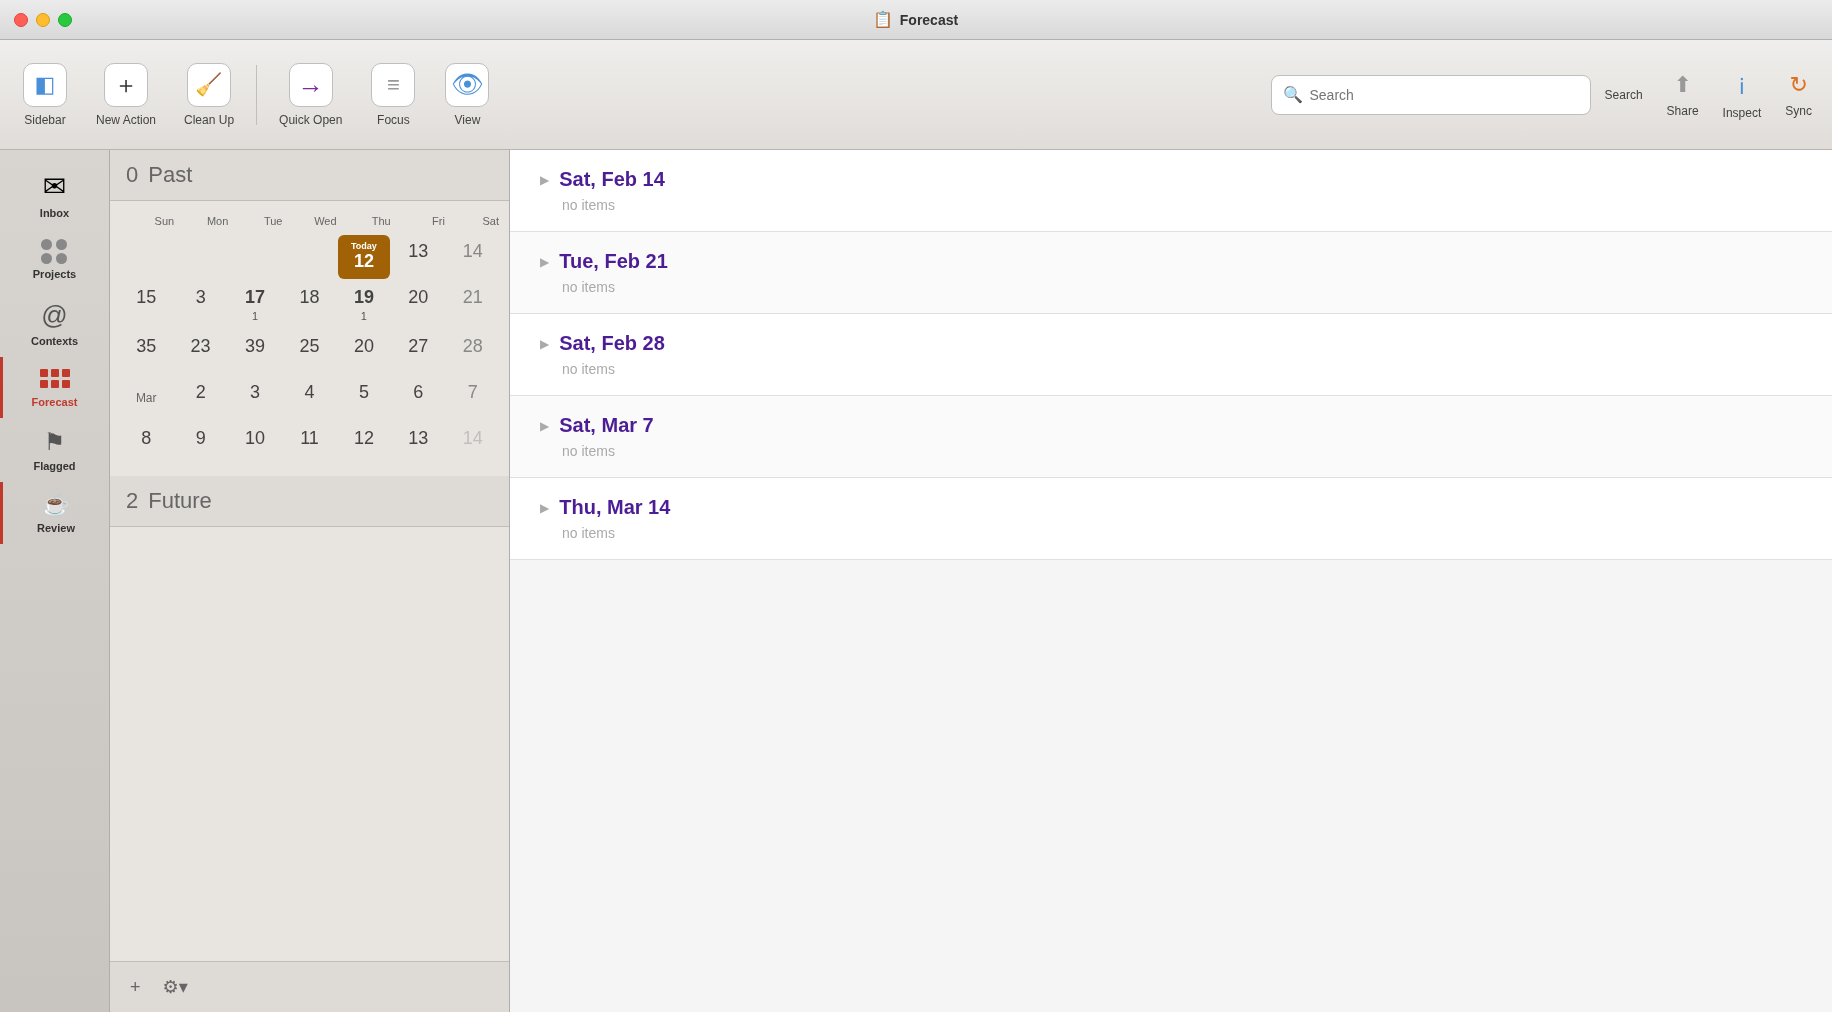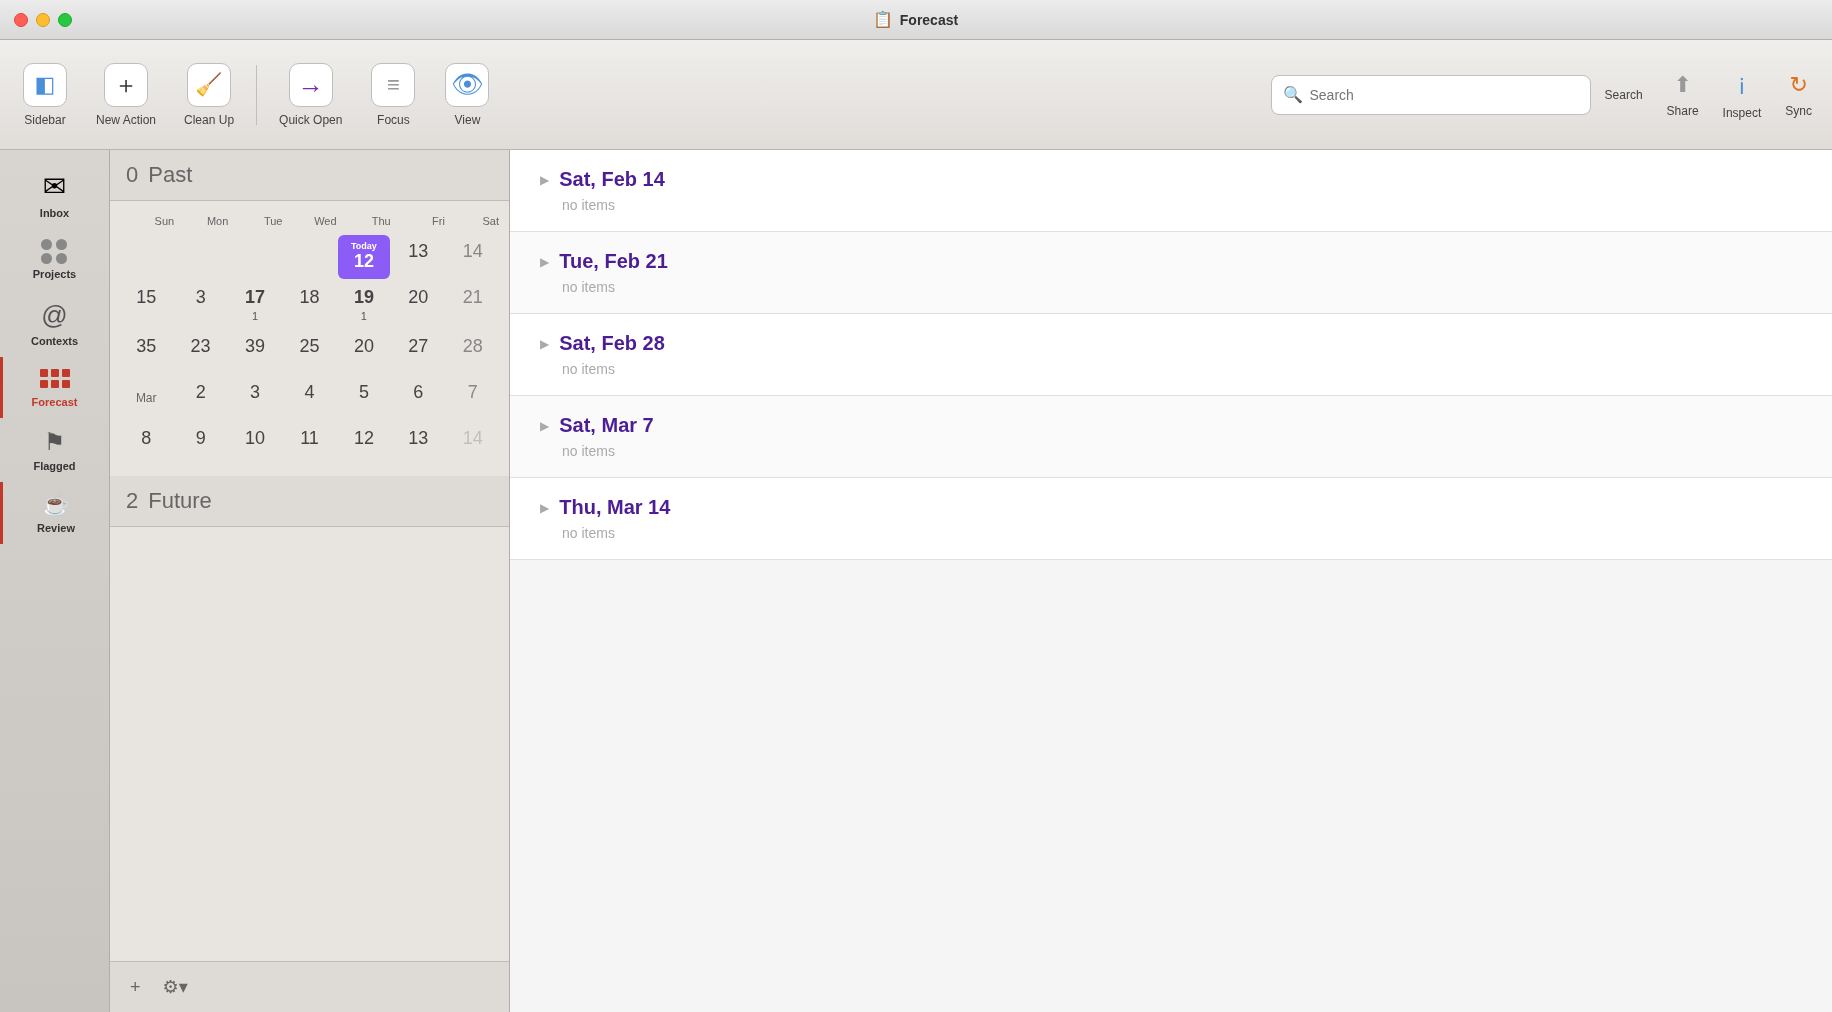--- a/index.html
+++ b/index.html
@@ -170,21 +170,21 @@
       display: grid; grid-template-columns: repeat(7, 1fr);
       gap: 2px;
     }
     .cal-day {
       text-align: center; font-size: 13px; color: #444;
       padding: 6px 2px; min-height: 44px;
       display: flex; flex-direction: column; align-items: center;
       justify-content: flex-start; cursor: pointer; border-radius: 4px;
     }
     .cal-day.today-cell {
-      background: #8b5cf6;
+      background: #a16207;
       border-radius: 6px; color: white;
     }
     .cal-day.today-cell .day-label { color: white; font-weight: bold; }
     .cal-day .today-label { font-size: 9px; font-weight: 600; }
     .cal-day .day-label { font-size: 18px; font-weight: 300; }
     .cal-day.has-items .day-label { font-weight: 600; }
     .cal-day.other-month { opacity: 0.4; }
     .cal-day.weekend { color: #888; }
 
     .dot-count {

